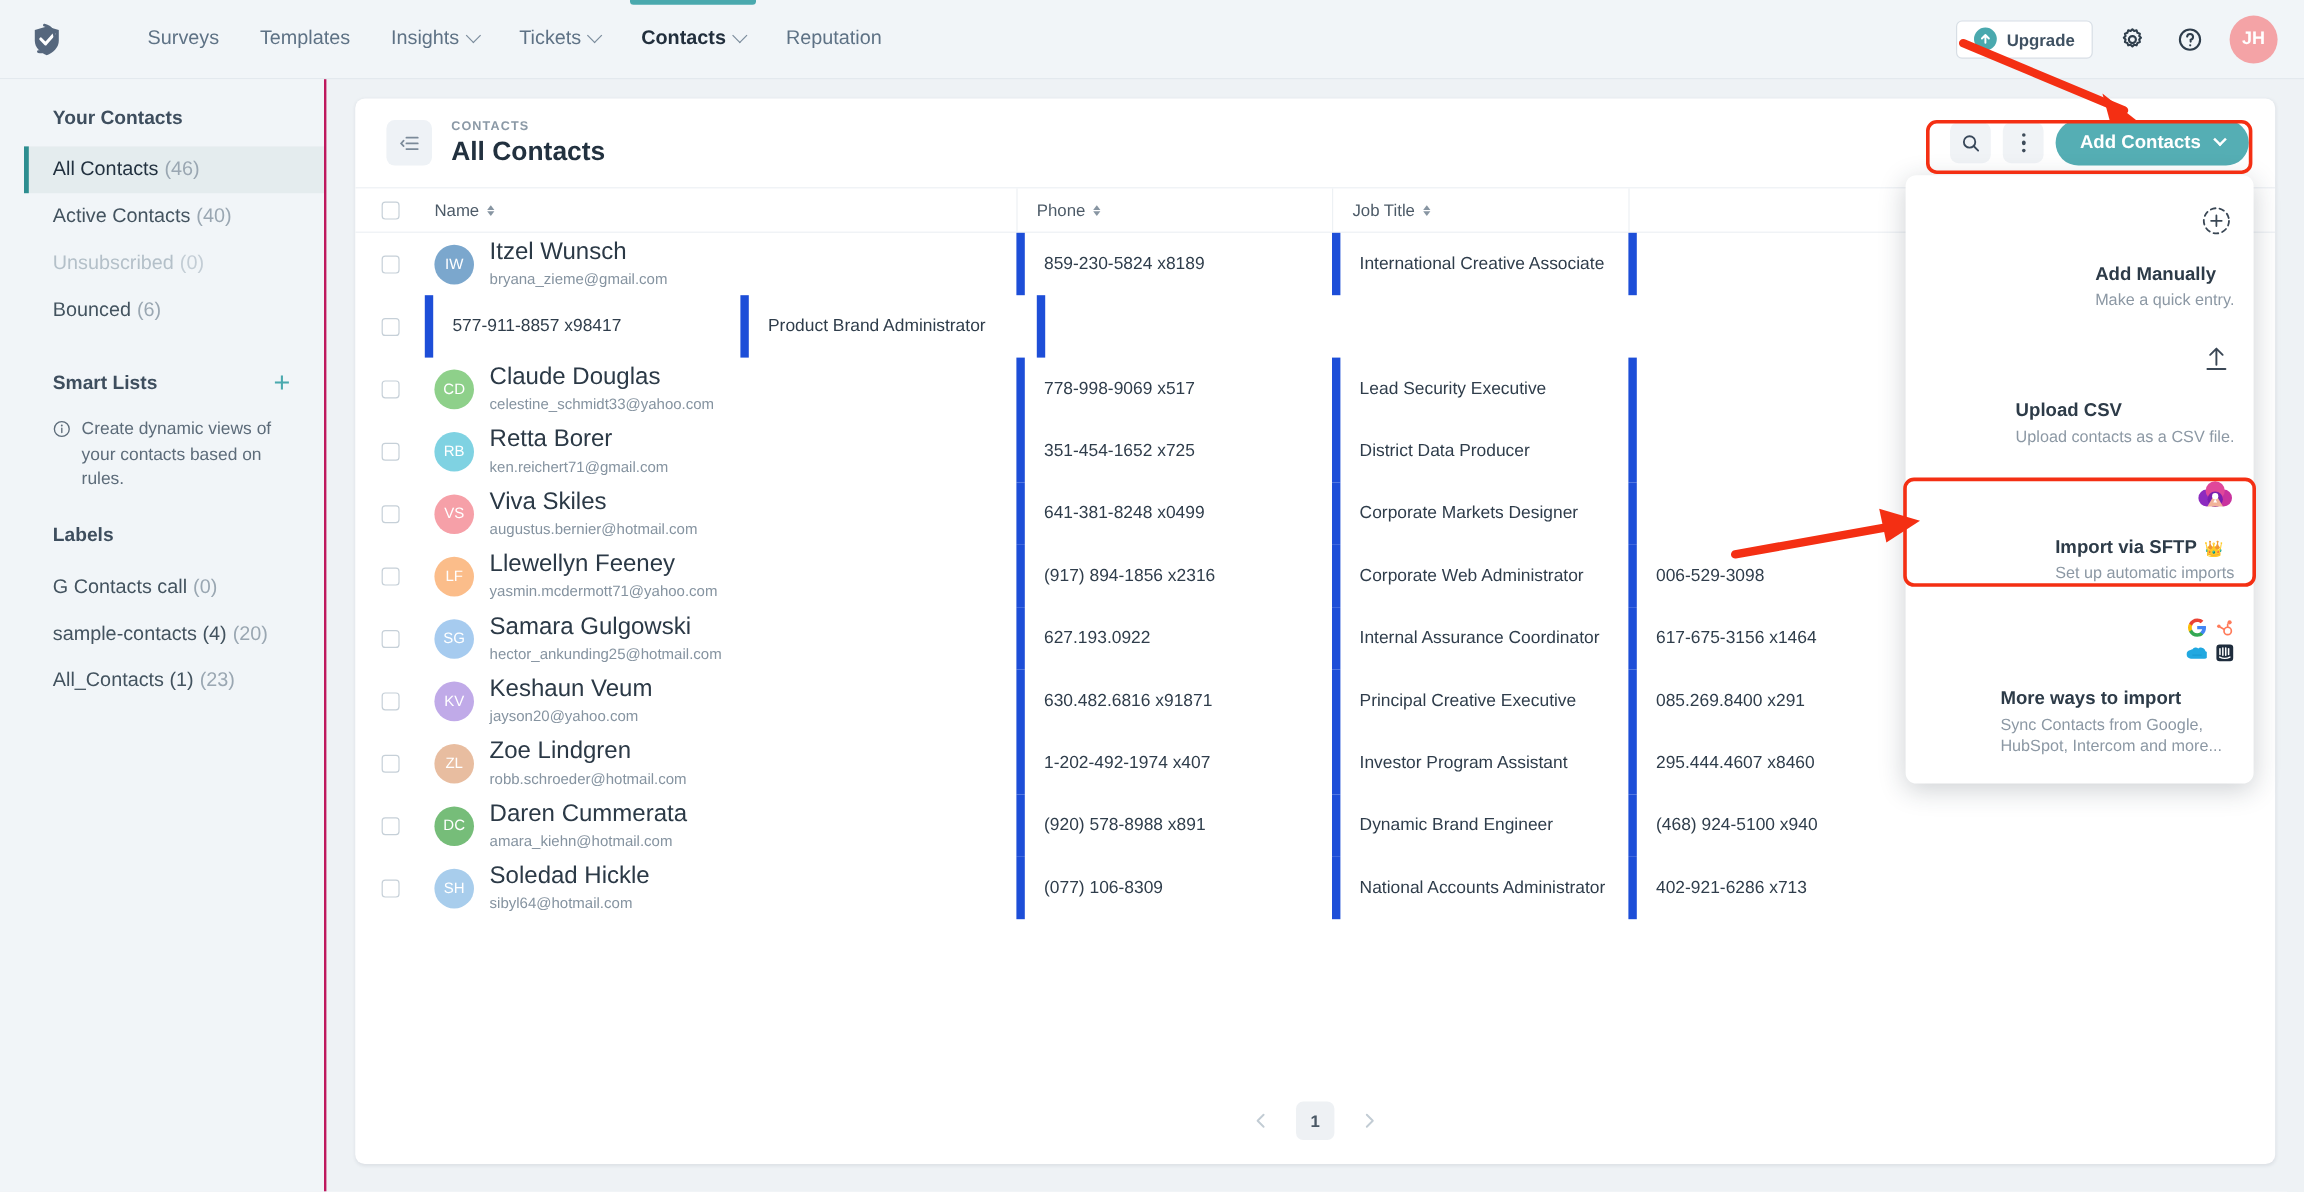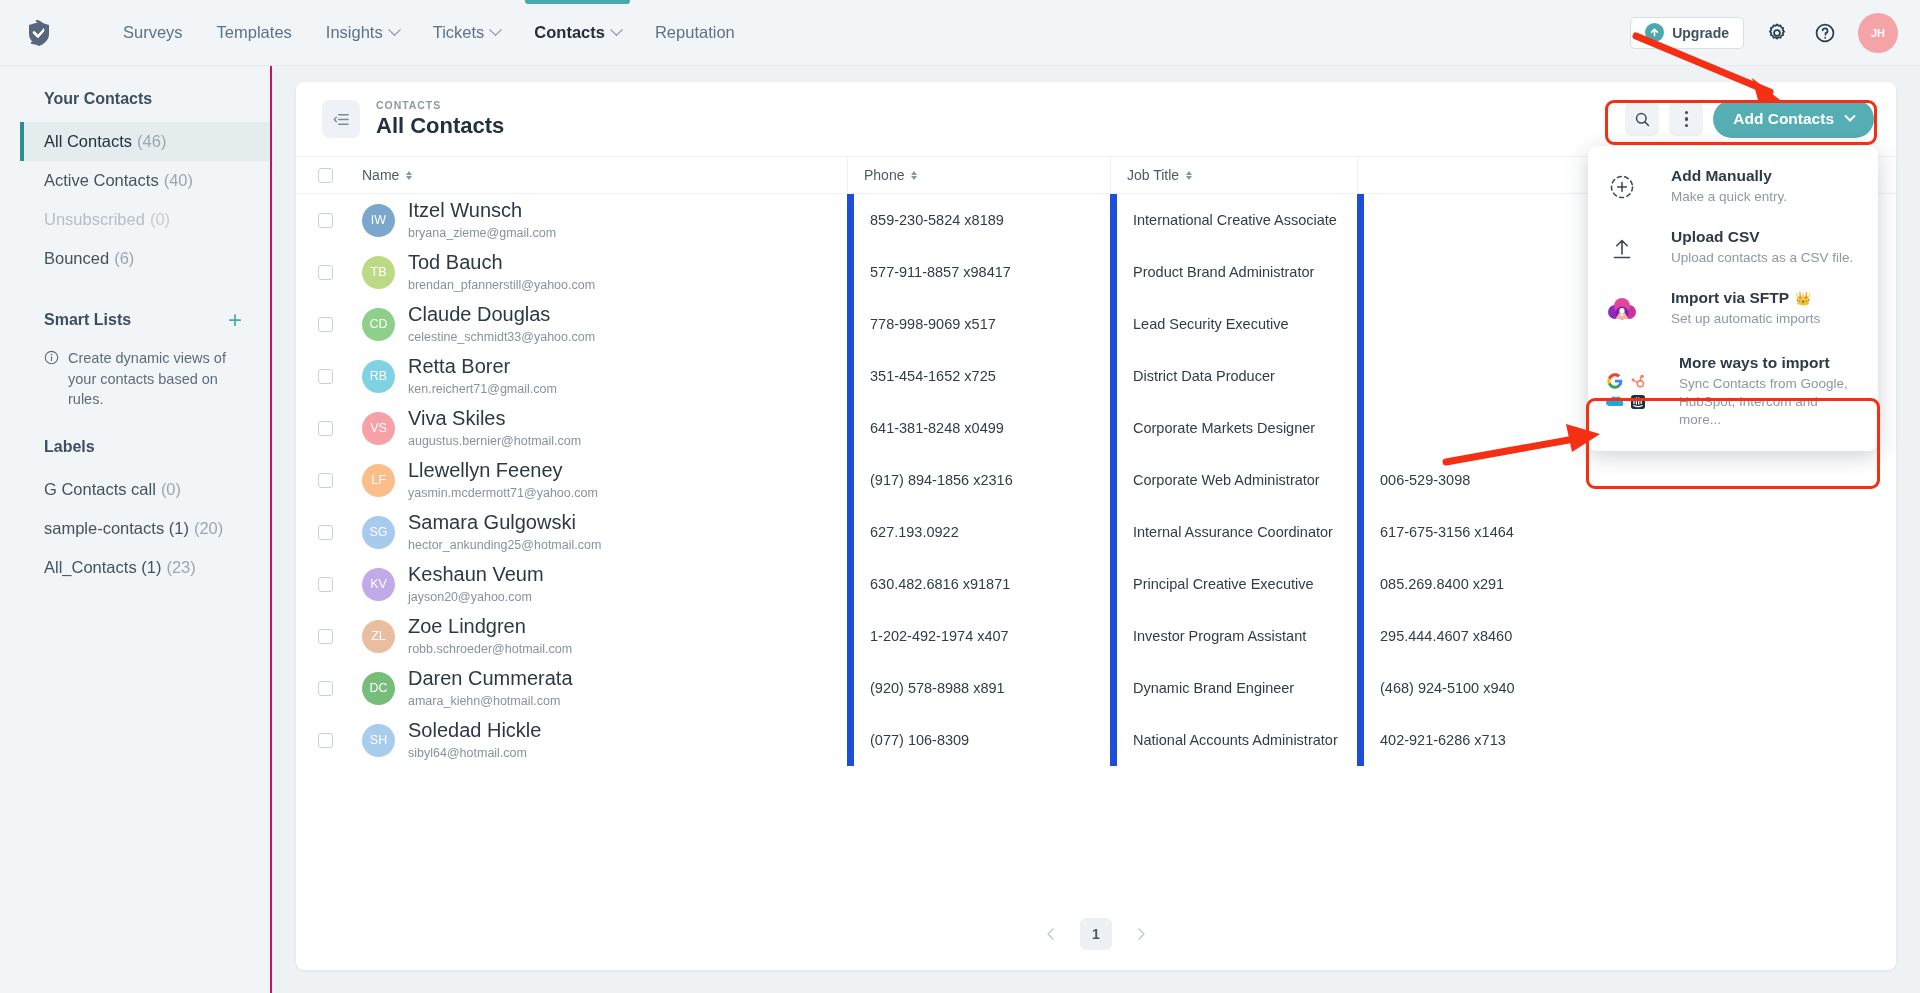--- a/index.html
+++ b/index.html
@@ -36,21 +36,21 @@
   .nav-right { margin-left: auto; display: flex; align-items: center; gap: 18px; margin-right: 22px; }
   .upgrade-btn {
     display: flex; align-items: center; gap: 8px;
     height: 32px; padding: 0 14px; border: 1px solid #d7dee5; border-radius: 5px;
     background: #fff; font-size: 14px; font-weight: bold; color: #3f5162; cursor: pointer;
   }
   .up-circle { width:19px;height:19px;border-radius:50%;background:#4aa9ae;display:flex;align-items:center;justify-content:center;}
   .icon-btn { width: 30px; height: 30px; display:flex;align-items:center;justify-content:center;cursor:pointer; color:#3d4c5a;}
   .avatar-top {
     width: 40px; height: 40px; border-radius: 50%; background: #f4a3a6;
-    color: #fff; font-size: 11px; font-weight: bold;
+    color: #fff; font-size: 15px; font-weight: bold;
     display: flex; align-items: center; justify-content: center; cursor: pointer;
   }
 
   
   .sidebar {
     position: absolute; top: 66px; left: 0; width: 272px; height: 927px;
     background: #f1f5f8; border-right: 2px solid #be185d; padding-left: 20px;
   }
   .side-head { font-size: 16px; font-weight: bold; color: #3e4e5e; padding: 24px 0 14px 24px; }
   .side-head.with-add { display:flex; align-items:center; justify-content:space-between; padding-right: 28px; }
@@ -142,21 +142,21 @@
     display:flex;align-items:center;justify-content:center;
     font-size: 14px; font-weight:bold; color:#4a5865; cursor:pointer;
   }
 
   
   .dropdown {
     position: absolute; top: 146px; left: 1588px; width: 290px;
     background: #fff; border-radius: 9px;
     box-shadow: 0 5px 22px rgba(30,45,60,.22); z-index: 40; padding: 10px 0 8px;
   }
-  .dd-item { display:flex; gap: 32px; padding: 11px 16px 11px 17px; cursor: pointer; align-items:center; }
+  .dd-item { display:flex; gap: 19px; padding: 11px 16px 11px 17px; cursor: pointer; align-items:flex-end;flex-direction:column; }
   .dd-ico { flex: 0 0 34px; height: 34px; display:flex; align-items:center; justify-content:center; }
   .dd-t { font-size: 15.5px; font-weight: bold; color: #2d3b48; display:flex; align-items:center; gap:6px;}
   .dd-s { font-size: 13.5px; color: #8c98a4; margin-top: 3px; line-height: 1.35; }
   .dd-last { padding: 14px 16px 14px 17px; }
   .brand-grid { display:grid; grid-template-columns: 17px 17px; gap: 4px 6px; width: 40px; }
   .brand-grid > * { width: 17px; height: 17px; display:flex;align-items:center;justify-content:center;}
   .crown { font-size: 13px; }
 
   
   .annot { position:absolute; z-index: 60; pointer-events:none; }
@@ -262,21 +262,21 @@
       </span>
       <span>Create dynamic views of your contacts based on rules.</span>
     </div>
 
     <div class="side-head" style="padding-top:28px;">Labels</div>
     <div class="side-item">
       <span>G Contacts call</span>
       <span class="side-count">(0)</span>
     </div>
     <div class="side-item">
-      <span>sample-contacts (1)</span>
+      <span>sample-contacts (4)</span>
       <span class="side-count">(20)</span>
     </div>
     <div class="side-item">
       <span>All_Contacts (1)</span>
       <span class="side-count">(23)</span>
     </div>
   </div>
 
   <div class="main">
     <div class="card">
@@ -356,29 +356,20 @@
                 <span class="em" style="display:block">bryana_zieme@gmail.com</span>
               </span>
             </div>
             <div class="col-phone">859-230-5824 x8189</div>
             <div class="col-job">International Creative Associate</div>
             <div class="col-alt"></div>
           </div>
           <div class="trow">
             <div class="col-chk">
               <span class="chk"></span>
-            </div>
-            <div class="col-name">
-              <span class="av" style="background:#bdd985">
-                <span>TB</span>
-              </span>
-              <span>
-                <span class="nm" style="display:block">Tod Bauch</span>
-                <span class="em" style="display:block">brendan_pfannerstill@yahoo.com</span>
-              </span>
             </div>
             <div class="col-phone">577-911-8857 x98417</div>
             <div class="col-job">Product Brand Administrator</div>
             <div class="col-alt"></div>
           </div>
           <div class="trow">
             <div class="col-chk">
               <span class="chk"></span>
             </div>
             <div class="col-name">

